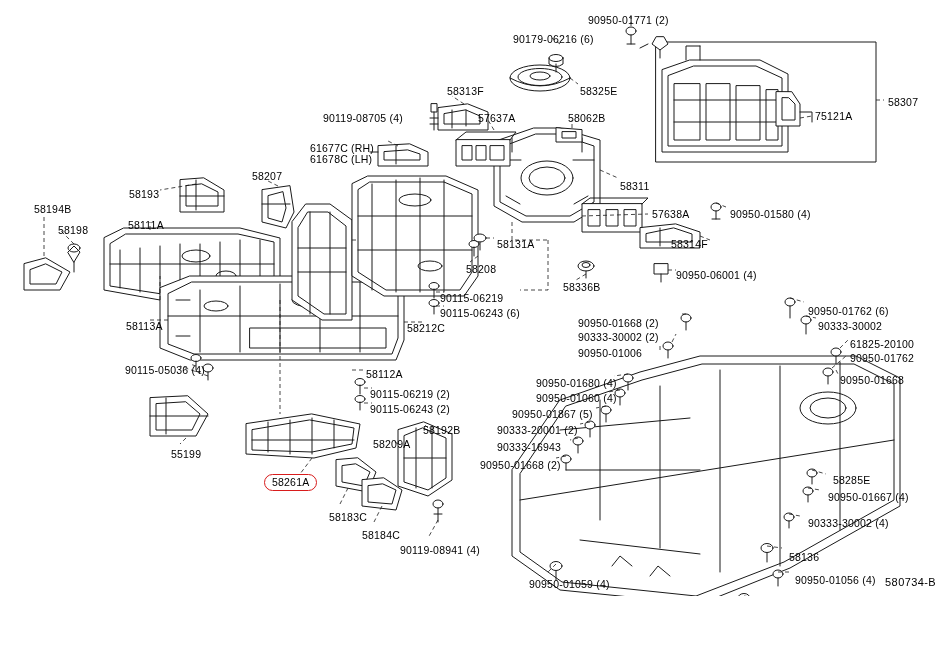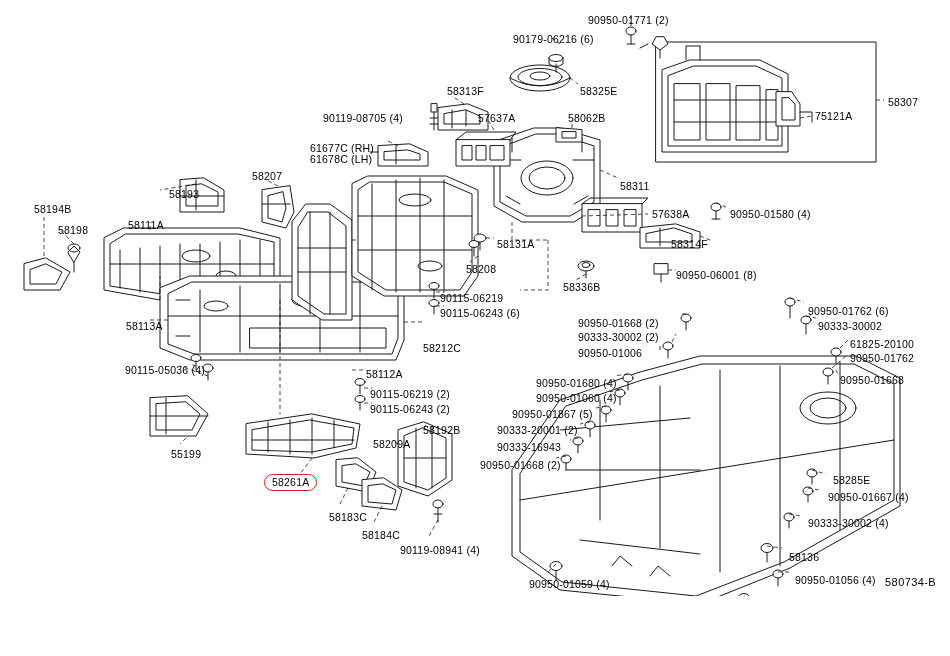--- a/index.html
+++ b/index.html
@@ -450,35 +450,35 @@
   <div class="lbl" style="left:815px; top:110px;">75121A</div>
   <div class="lbl" style="left:580px; top:85px;">58325E</div>
   <div class="lbl" style="left:447px; top:85px;">58313F</div>
   <div class="lbl" style="left:478px; top:112px;">57637A</div>
   <div class="lbl" style="left:568px; top:112px;">58062B</div>
   <div class="lbl" style="left:323px; top:112px;">90119-08705 (4)</div>
   <div class="lbl" style="left:310px; top:142px;">61677C (RH)</div>
   <div class="lbl" style="left:310px; top:153px;">61678C (LH)</div>
   <div class="lbl" style="left:620px; top:180px;">58311</div>
   <div class="lbl" style="left:252px; top:170px;">58207</div>
-  <div class="lbl" style="left:129px; top:188px;margin-left:40px;">58193</div>
+  <div class="lbl" style="left:129px; top:188px;">58193</div>
   <div class="lbl" style="left:34px; top:203px;">58194B</div>
   <div class="lbl" style="left:58px; top:224px;">58198</div>
   <div class="lbl" style="left:128px; top:219px;">58111A</div>
   <div class="lbl" style="left:652px; top:208px;">57638A</div>
   <div class="lbl" style="left:730px; top:208px;">90950-01580 (4)</div>
   <div class="lbl" style="left:671px; top:238px;">58314F</div>
   <div class="lbl" style="left:497px; top:238px;">58131A</div>
   <div class="lbl" style="left:466px; top:263px;">58208</div>
   <div class="lbl" style="left:563px; top:281px;">58336B</div>
-  <div class="lbl" style="left:676px; top:269px;">90950-06001 (8)</div>
+  <div class="lbl" style="left:676px; top:269px;">90950-06001 (4)</div>
   <div class="lbl" style="left:126px; top:320px;">58113A</div>
   <div class="lbl" style="left:440px; top:292px;">90115-06219</div>
   <div class="lbl" style="left:440px; top:307px;">90115-06243 (6)</div>
-  <div class="lbl" style="left:423px; top:322px;margin-top:20px;">58212C</div>
+  <div class="lbl" style="left:407px; top:322px;">58212C</div>
   <div class="lbl" style="left:808px; top:305px;">90950-01762 (6)</div>
   <div class="lbl" style="left:818px; top:320px;">90333-30002</div>
   <div class="lbl" style="left:850px; top:338px;">61825-20100</div>
   <div class="lbl" style="left:850px; top:352px;">90950-01762</div>
   <div class="lbl" style="left:578px; top:317px;">90950-01668 (2)</div>
   <div class="lbl" style="left:578px; top:331px;">90333-30002 (2)</div>
   <div class="lbl" style="left:578px; top:347px;">90950-01006</div>
   <div class="lbl" style="left:840px; top:374px;">90950-01668</div>
   <div class="lbl" style="left:125px; top:364px;">90115-05036 (4)</div>
   <div class="lbl" style="left:366px; top:368px;">58112A</div>

